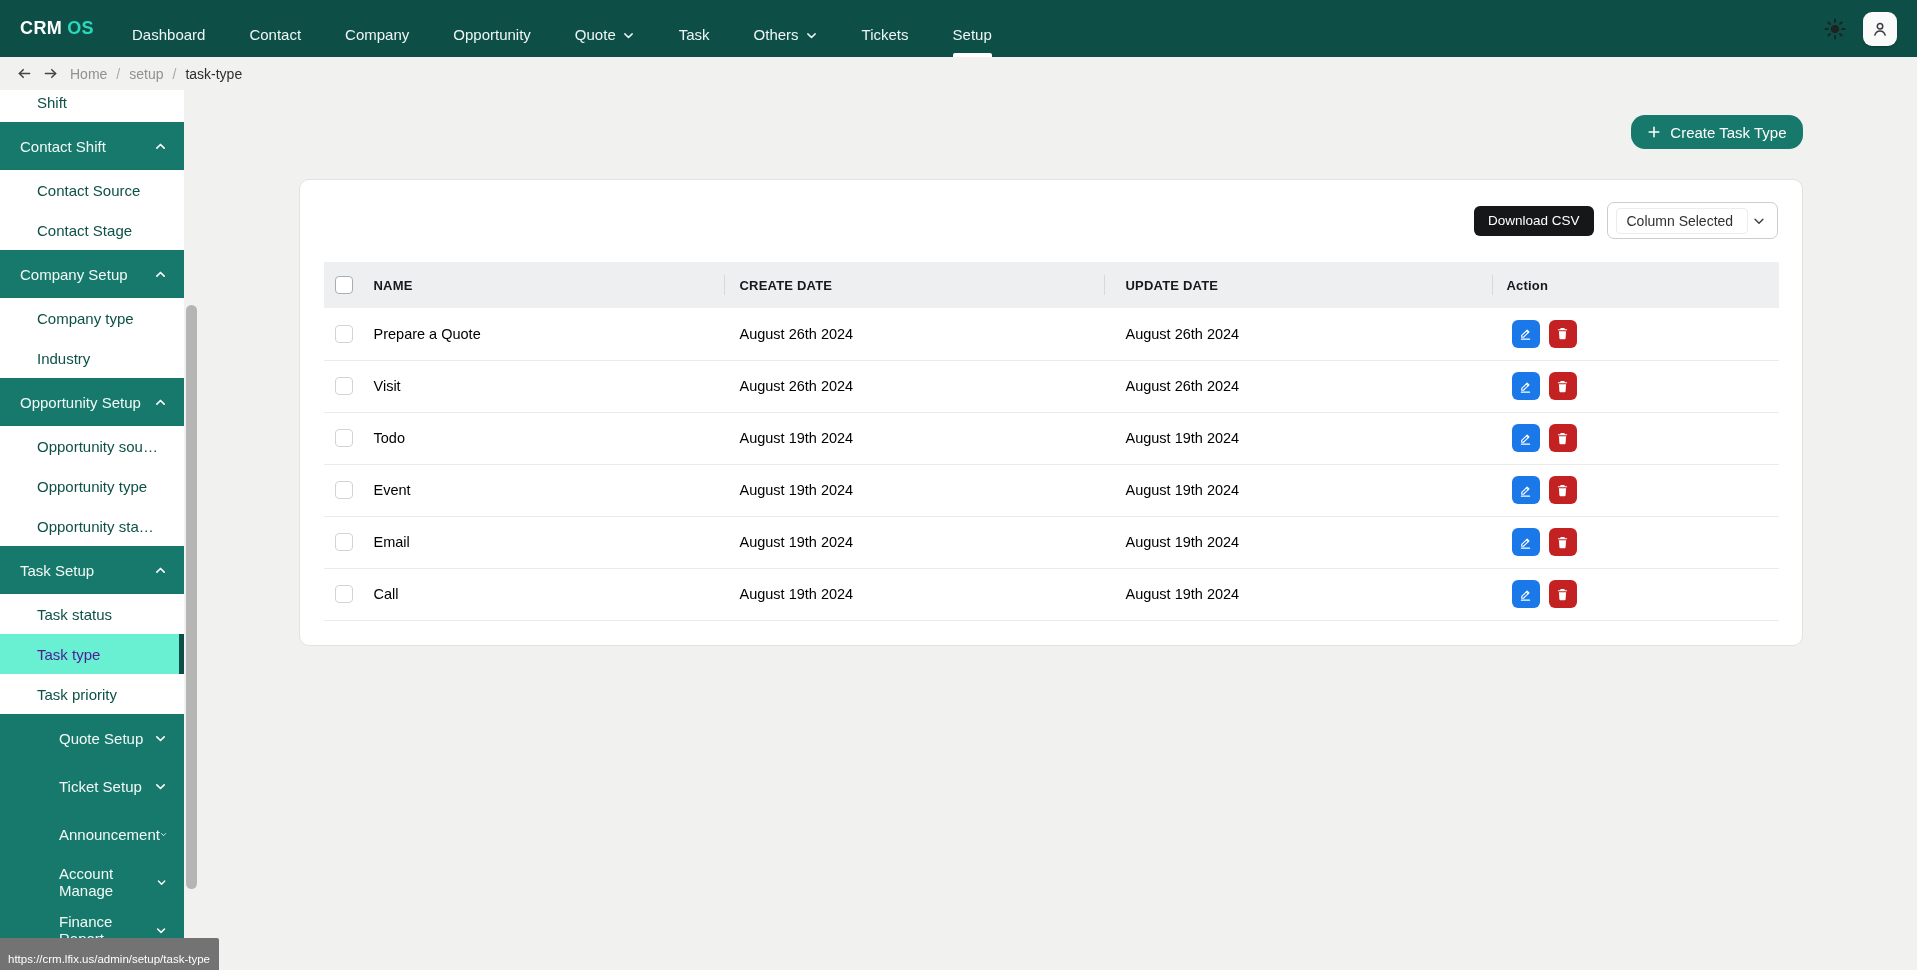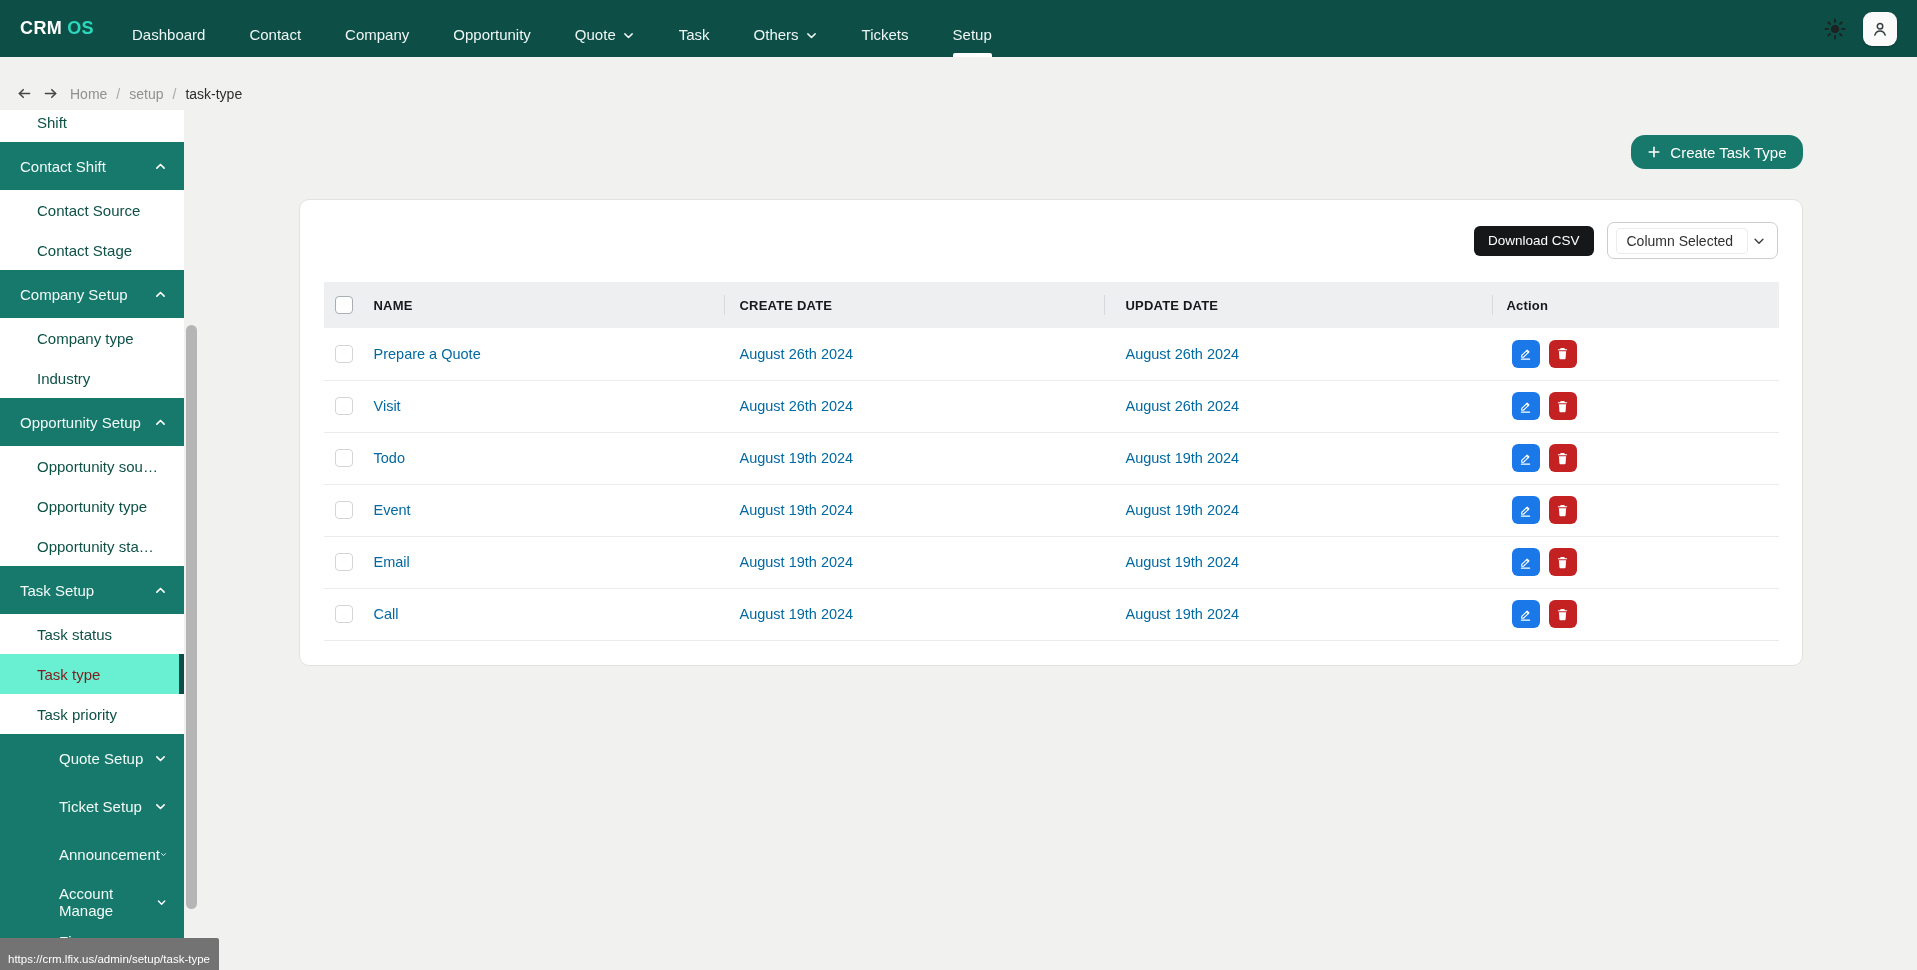--- a/index.html
+++ b/index.html
@@ -12,35 +12,35 @@
   .logo .accent { color:#2cd8bd; }
   .nav-items { display:flex; align-items:stretch; gap:44px;margin-top:12px; }
   .nav-link { display:flex; align-items:center; gap:6px; color:#eef6f4; font-size:15px; text-decoration:none; cursor:pointer; position:relative; }
   .nav-link.active::after { content:""; position:absolute; left:0; right:0; bottom:0; height:4px; background:#ffffff; border-radius:2px 2px 0 0; }
   .nav-chevron { width:13px; height:13px; margin-top:2px; }
   .nav-right { margin-left:auto; display:flex; align-items:center; gap:15px; }
   .theme-btn { width:26px; height:26px; display:flex; align-items:center; justify-content:center; cursor:pointer; background:transparent; border:none; }
   .avatar-btn { width:34px; height:34px; background:#fafafa; border:none; border-radius:9px; display:flex; align-items:center; justify-content:center; cursor:pointer; box-shadow:0 1px 2px rgba(0,0,0,.25); }
 
   
-  .breadcrumb-bar { height:33px; display:flex; align-items:center; padding:0 16px; gap:9px; font-size:14px; background:#f1f1ef;margin-top:20px; }
+  .breadcrumb-bar { height:33px; display:flex; align-items:center; padding:0 16px; gap:9px; font-size:14px; background:#f1f1ef; }
   .bc-arrow { width:17px; height:17px; cursor:pointer; }
   .bc-muted { color:#8f9290; cursor:pointer; }
   .bc-sep { color:#a8aaa8; }
   .bc-current { color:#2d2e2d; }
   .breadcrumb-bar .bc-first { margin-left:2px; }
 
   
   .content-row { display:flex; height:880px; position:relative; background:#f1f1ef; }
 
   
   .sidebar { width:184px; background:#ffffff; flex-shrink:0; overflow:hidden; display:flex; flex-direction:column; font-size:15px; }
   .side-sub { height:40px; display:flex; align-items:center; padding-left:37px; color:#0e5147; cursor:pointer; flex-shrink:0; position:relative; }
   .side-sub.first { margin-top:-8px; }
-  .side-sub.active { background:#69efd2; color:#7f1d1d; }
+  .side-sub.active { background:#69efd2; color:#4c1d95; }
   .side-sub.active::after { content:""; position:absolute; right:0; top:0; bottom:0; width:5px; background:#0d4f47; }
   .side-group { height:48px; display:flex; align-items:center; justify-content:space-between; padding:0 17px 0 20px; background:#17796b; color:#f2faf8; cursor:pointer; flex-shrink:0; }
   .side-group .chev { width:13px; height:13px; }
   .collapsed-block { background:#17796b; flex:1; display:flex; flex-direction:column;padding-left:39px; }
   .sidebar-scrollbar { position:absolute; left:186px; top:215px; width:11px; height:584px; background:#b5b5b5; border-radius:6px; }
 
   
   .main { flex:1; display:flex; flex-direction:column; align-items:center; }
   .main-inner { width:1504px; display:flex; flex-direction:column; }
   .create-row { display:flex; justify-content:flex-end; margin-top:25px; }
@@ -54,21 +54,21 @@
   .column-select .label { font-size:14px; color:#2f3031; border:1px solid #ececec; border-radius:4px; padding:4px 14px 4px 10px; }
   .column-select .chev { width:14px; height:14px; }
 
   table.data { width:100%; border-collapse:collapse; margin-top:23px; table-layout:fixed; }
   table.data th { height:46px; background:#edeff1; font-size:13px; font-weight:700; color:#17191c; text-align:left; letter-spacing:.2px; position:relative; }
   th.col-name { padding-left:4px; }
   th.col-create { padding-left:16px; }
   th.col-update { padding-left:22px; }
   th.col-action { padding-left:15px; }
   th.divided::before { content:""; position:absolute; left:0; top:13px; bottom:13px; width:1px; background:#d7dadd; }
-  table.data td { height:52px; border-bottom:1px solid #e9ebed; font-size:14.5px; color:#0369a1; }
+  table.data td { height:52px; border-bottom:1px solid #e9ebed; font-size:14.5px; color:#000000; }
   td.cell-name { padding-left:4px; }
   td.cell-create { padding-left:16px; }
   td.cell-update { padding-left:22px; }
   td.cell-check, th.col-check { padding-left:11px; }
   .checkbox { display:inline-block; width:18px; height:18px; background:#ffffff; border:1.5px solid #d2d4d6; border-radius:4px; cursor:pointer; vertical-align:middle; }
   .checkbox.head { border-color:#a9aeb3; }
   .action-cell { padding-left:20px; }
   .action-wrap { display:flex; gap:9px; }
   .icon-btn { width:28px; height:28px; border:none; border-radius:6px; display:flex; align-items:center; justify-content:center; cursor:pointer; }
   .icon-btn.edit { background:#1b78e9; }

